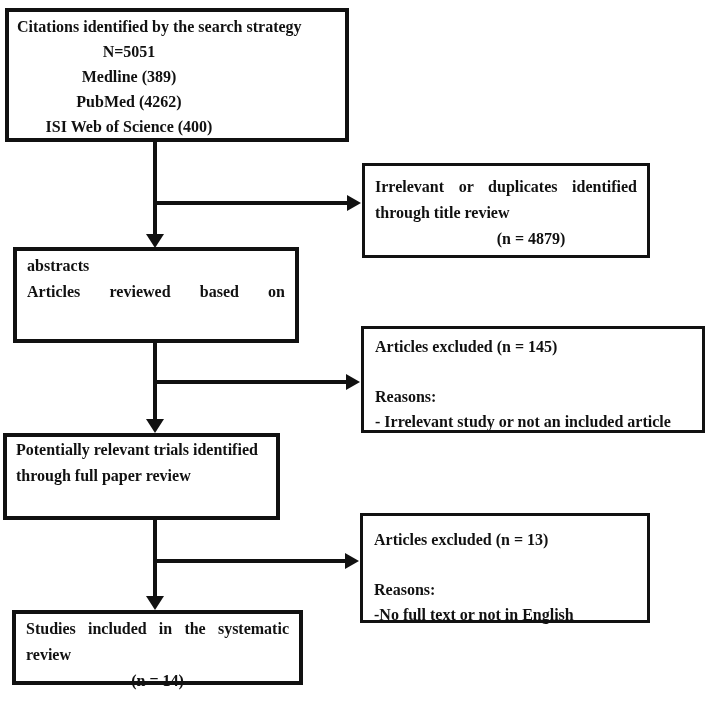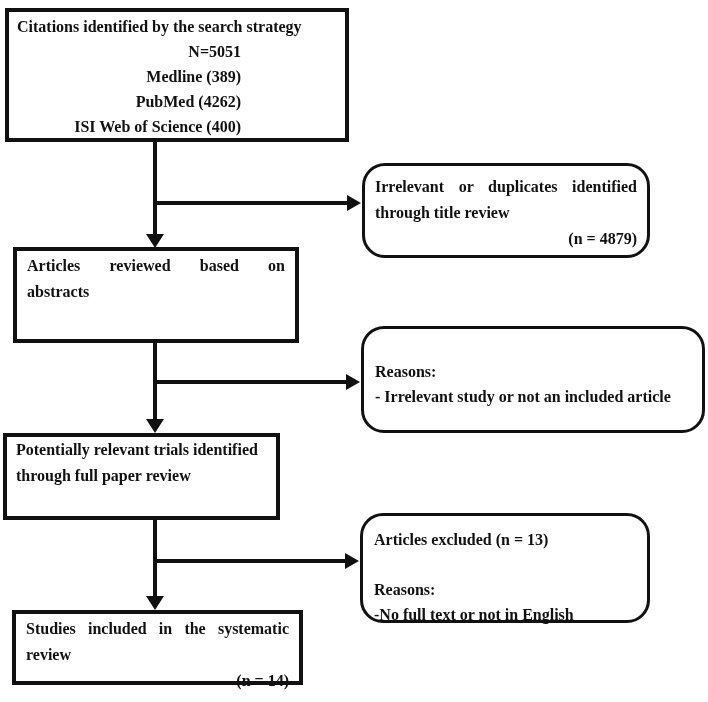--- a/index.html
+++ b/index.html
@@ -6,30 +6,30 @@
   * { margin: 0; padding: 0; box-sizing: border-box; }
   html, body { background: var(--bg); }
   .stage {
     position: relative; width: 708px; height: 702px;
     background: var(--bg);
     font-family: "Liberation Serif", "DejaVu Serif", serif;
     font-weight: bold; color: var(--ink); font-size: 16px;
     overflow: hidden;
   }
   .box { position: absolute; border: 4px solid var(--ink); background: var(--bg); }
-  .box.thin { border-width: 3px; border-radius: 23px; }
+  .box.thin { border-width: 3px; }
   .tl { line-height: 26px; white-space: nowrap; }
   .just { text-align: justify; text-align-last: justify; white-space: normal; }
-  .ctr { text-align: right; white-space: nowrap; }
+  .ctr { text-align: center; white-space: nowrap; }
   .spacer { height: 25px; }
 
   
   .b-citations { left: 5px;  top: 8px;   width: 344px; height: 134px; padding: 2px 8px; }
   .b-citations .tl { line-height: 25px; }
-  .b-citations .num-col { text-align: right; padding-right: 96px; }
+  .b-citations .num-col { text-align: center; padding-right: 96px; }
   .b-abstracts { left: 13px; top: 247px; width: 286px; height: 96px; padding: 2px 10px; }
   .b-fullpaper { left: 3px;  top: 433px; width: 277px; height: 87px;  padding: 0 9px; }
   .b-included  { left: 12px; top: 610px; width: 291px; height: 75px;  padding: 2px 10px; }
 
   
   .b-titlerev  { left: 362px; top: 163px; width: 288px; height: 95px;  padding: 8px 10px; }
   .b-excl145   { left: 361px; top: 326px; width: 344px; height: 107px; padding: 5px 11px; }
   .b-excl13    { left: 360px; top: 513px; width: 290px; height: 110px; padding: 11px 11px; }
   .b-excl145 .tl, .b-excl13 .tl { line-height: 25px; }
 
@@ -67,25 +67,26 @@
     </div>
   </div>
 
   <div class="box thin b-titlerev">
     <div class="tl just">Irrelevant or duplicates identified</div>
     <div class="tl">through title review</div>
     <div class="tl ctr shift-a">(n = 4879)</div>
   </div>
 
   <div class="box b-abstracts">
+    <div class="tl">abstracts</div>
     <div class="tl just">Articles reviewed based on</div>
-    <div class="tl">abstracts</div>
   </div>
 
   <div class="box thin b-excl145">
+    <div class="tl">Articles excluded (n = 145)</div>
     <div class="spacer"></div>
     <div class="tl">Reasons:</div>
     <div class="tl">- Irrelevant study or not an included article</div>
   </div>
 
   <div class="box b-fullpaper">
     <div class="tl">Potentially relevant trials identified</div>
     <div class="tl">through full paper review</div>
   </div>
 

